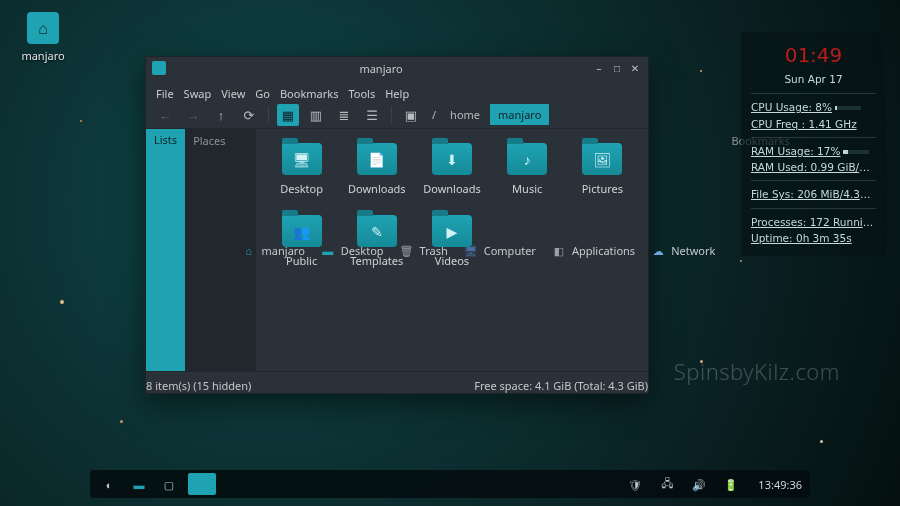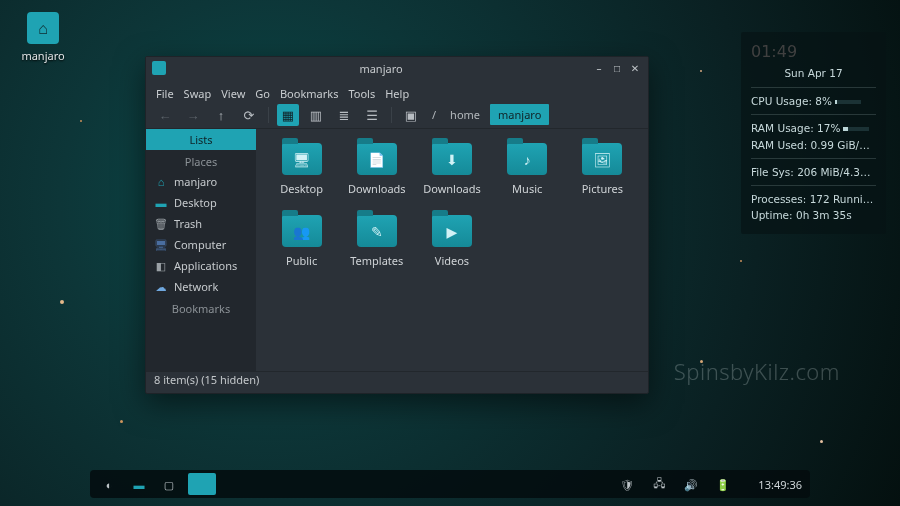--- a/index.html
+++ b/index.html
@@ -62,21 +62,21 @@
   }
   .toolbar .sep { width:1px;height:16px;background:#3a4148;margin:0 2px }
   .tb-btn { width:22px;height:22px;display:flex;align-items:center;justify-content:center;color:#b8bdc2;font-size:13px;cursor:pointer;border-radius:2px }
   .tb-btn.active { background:#1fa3b3;color:#102226 }
   .tb-btn.disabled { color:#5c636a; cursor:default }
   .toolbar .crumb { font-size:11px;color:#b3b8bc;padding:0 4px }
   .toolbar .crumb.active { background:#1fa3b3;color:#102226;padding:3px 8px;border-radius:1px }
 
   .fm-body { flex:1; display:flex; min-height:0 }
   .sidebar {
-    width:110px; background:#22272d; display:flex;flex-direction:column; font-size:11px;text-align:center;
+    width:110px; background:#22272d; display:flex;flex-direction:row; font-size:11px;
   }
   .side-group { background:#1fa3b3; color:#0e2428; padding:3px 8px; font-size:11px }
   .side-head { color:#8b9196; padding:4px 8px 2px; font-size:11px }
   .side-item { display:flex;align-items:center;gap:6px;padding:3px 8px;color:#c6cacd;cursor:pointer }
   .side-item .pi { width:14px;height:12px;display:inline-flex;align-items:center;justify-content:center;font-size:11px }
   .pi.teal { color:#1fa3b3 } .pi.blue{color:#6fa7de} .pi.gray{color:#9aa0a5} .pi.navy{color:#4a6ea0}
 
   .icon-grid {
     flex:1; padding:14px 10px; display:grid;
     grid-template-columns: repeat(5, 1fr); grid-auto-rows:68px; gap:4px;
@@ -92,50 +92,50 @@
     content:""; position:absolute; top:-5px; left:0; width:16px;height:6px;
     background:#167c89; border-radius:2px 2px 0 0;
   }
   .folder .ficon .glyph {
     position:absolute; inset:0; display:flex;align-items:center;justify-content:center;
     color:#d1f2f6; font-size:14px;
   }
   .folder .flabel { font-size:11px; color:#cfd3d6 }
 
   .statusbar {
-    height:22px; border-top:1px solid #22272c; display:flex;align-items:flex-start;
-    padding:0 8px; font-size:11px; color:#c3c7ca; justify-content:space-between;
+    height:22px; border-top:1px solid #22272c; display:flex;align-items:flex-end;
+    padding:0 0; font-size:11px; color:#c3c7ca; justify-content:space-between;
   }
 
   
   .conky {
     position:absolute; top:32px; right:14px; width:145px;
     background:rgba(6,18,20,0.65); border-radius:2px;
     padding:8px 10px 10px; color:#c7d9db; font-size:10.5px; line-height:1.55;
     font-family:"DejaVu Sans","Noto Sans",sans-serif;
   }
-  .conky .clock { text-align:left; font-size:16px; color:#404040 }
+  .conky .clock { text-align:center; font-size:20px; color:#b91c1c }
   .conky .date { text-align:center; margin-bottom:6px }
   .conky hr { border:none;border-top:1px solid rgba(200,220,220,0.18);margin:5px 0 }
-  .conky .row { white-space:nowrap; overflow:hidden; text-overflow:ellipsis; }
+  .conky .row { white-space:nowrap; overflow:hidden; text-overflow:ellipsis;text-decoration:underline; }
   .bar { display:inline-block;width:26px;height:4px;background:#1b3235;vertical-align:middle;margin-left:3px;position:relative }
   .bar i { position:absolute;left:0;top:0;bottom:0;background:#bcd6d8 }
 
   
   .panel {
     position:absolute; bottom:8px; left:50%; transform:translateX(-50%);
     width:720px; height:28px; background:rgba(4,12,14,0.85);
     border-radius:4px; display:flex; align-items:center; padding:0 8px; gap:8px;
     color:#cfd5d8; font-size:11px;
   }
   .panel .pbtn { width:22px;height:22px;display:flex;align-items:center;justify-content:center;cursor:pointer;color:#bcc3c7;border-radius:2px }
   .panel .pbtn.active { background:#1fa3b3;color:#0d2024 }
   .panel .spacer { flex:1 }
   .panel .tray { display:flex;align-items:center;gap:10px }
-  .panel .clockp { font-variant-numeric:tabular-nums; margin-left:14px }
+  .panel .clockp { font-variant-numeric:tabular-nums; margin-left:6px }
 </style>
 </head>
 <body>
 
 <div class="speck s1"></div>
 <div class="speck s2"></div>
 <div class="speck s3"></div>
 <div class="speck s4"></div>
 <div class="speck s5"></div>
 <div class="speck s6"></div>
@@ -263,28 +263,30 @@
           <div class="ficon">
             <span class="glyph">▶</span>
           </div>
           <div class="flabel">Videos</div>
         </div>
     </div>
   </div>
 
   <div class="statusbar">
     <span>8 item(s) (15 hidden)</span>
+    <span>Free space: 4.1 GiB (Total: 4.3 GiB)</span>
   </div>
 </div>
 
 <div class="conky">
   <div class="clock">01:49</div>
   <div class="date">Sun Apr 17</div>
   <hr>
   <div class="row"><span>CPU Usage: 8%</span><span class="bar"><i style="width:8%"></i></span></div>
+  <div class="row">CPU Freq : 1.41 GHz</div>
   <hr>
   <div class="row"><span>RAM Usage: 17%</span><span class="bar"><i style="width:17%"></i></span></div>
   <div class="row">RAM Used: 0.99 GiB/5.78</div>
   <hr>
   <div class="row">File Sys: 206 MiB/4.33 GiB</div>
   <hr>
   <div class="row">Processes: 172  Running:</div>
   <div class="row">Uptime: 0h 3m 35s</div>
 </div>
 

